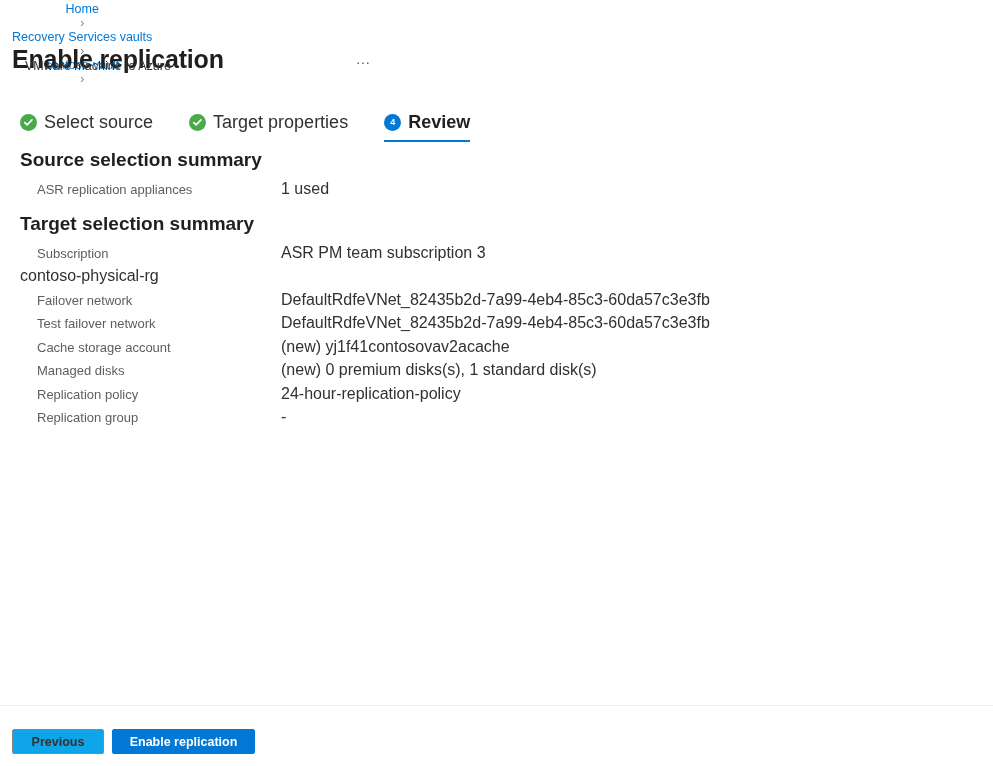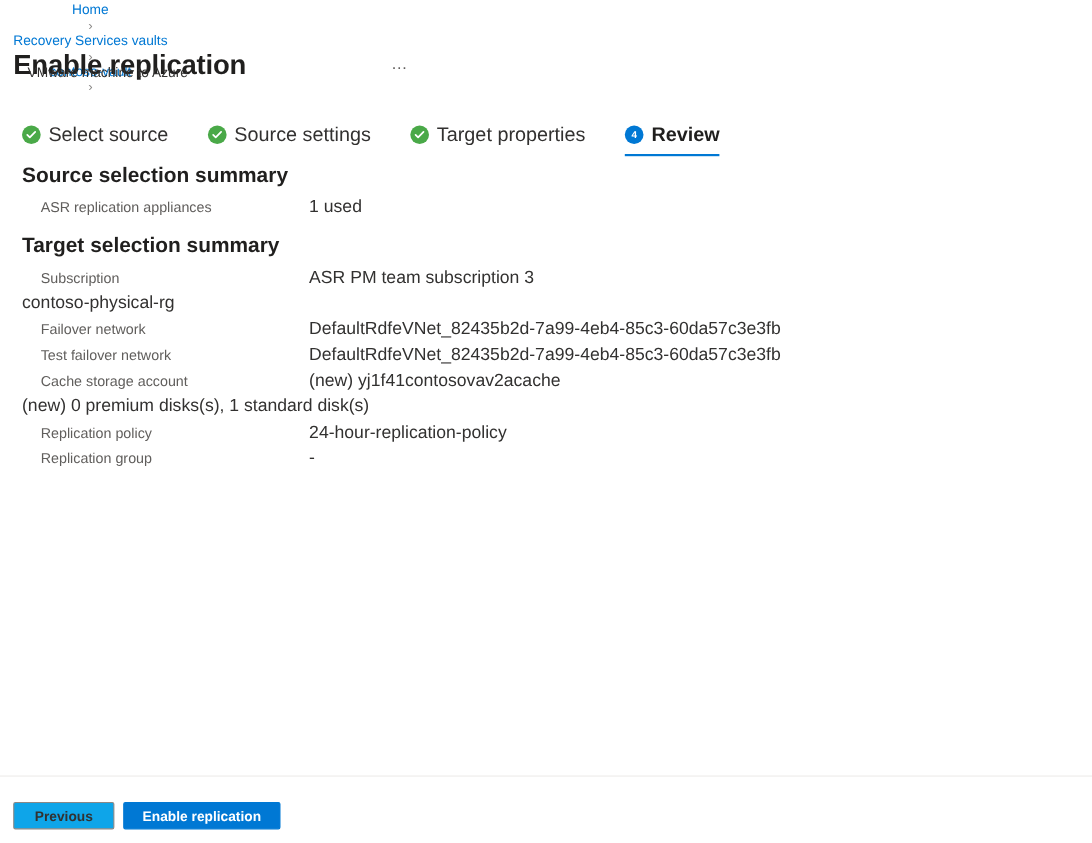--- a/index.html
+++ b/index.html
@@ -239,28 +239,20 @@
 
   <div class="step">
     <span class="step-badge done">
       <svg width="11" height="11" viewBox="0 0 11 11" aria-hidden="true">
         <path d="M1.8 5.6 L4.1 7.9 L9.0 2.9" fill="none" stroke="#ffffff" stroke-width="1.6" stroke-linecap="round" stroke-linejoin="round"></path>
       </svg>
     </span>
     <span class="step-label">Select source</span>
   </div>
 
-  <div class="step">
-    <span class="step-badge done">
-      <svg width="11" height="11" viewBox="0 0 11 11" aria-hidden="true">
-        <path d="M1.8 5.6 L4.1 7.9 L9.0 2.9" fill="none" stroke="#ffffff" stroke-width="1.6" stroke-linecap="round" stroke-linejoin="round"></path>
-      </svg>
-    </span>
-    <span class="step-label">Source settings</span>
-  </div>
 
   <div class="step">
     <span class="step-badge done">
       <svg width="11" height="11" viewBox="0 0 11 11" aria-hidden="true">
         <path d="M1.8 5.6 L4.1 7.9 L9.0 2.9" fill="none" stroke="#ffffff" stroke-width="1.6" stroke-linecap="round" stroke-linejoin="round"></path>
       </svg>
     </span>
     <span class="step-label">Target properties</span>
   </div>
 
@@ -303,20 +295,21 @@
       </div>
       <div class="row">
         <div class="row-label">Test failover network</div>
         <div class="row-value">DefaultRdfeVNet_82435b2d-7a99-4eb4-85c3-60da57c3e3fb</div>
       </div>
       <div class="row">
         <div class="row-label">Cache storage account</div>
         <div class="row-value">(new) yj1f41contosovav2acache</div>
       </div>
       <div class="row">
+        <div class="row-label">Managed disks</div>
         <div class="row-value">(new) 0 premium disks(s), 1 standard disk(s)</div>
       </div>
       <div class="row">
         <div class="row-label">Replication policy</div>
         <div class="row-value">24-hour-replication-policy</div>
       </div>
       <div class="row">
         <div class="row-label">Replication group</div>
         <div class="row-value">-</div>
       </div>

